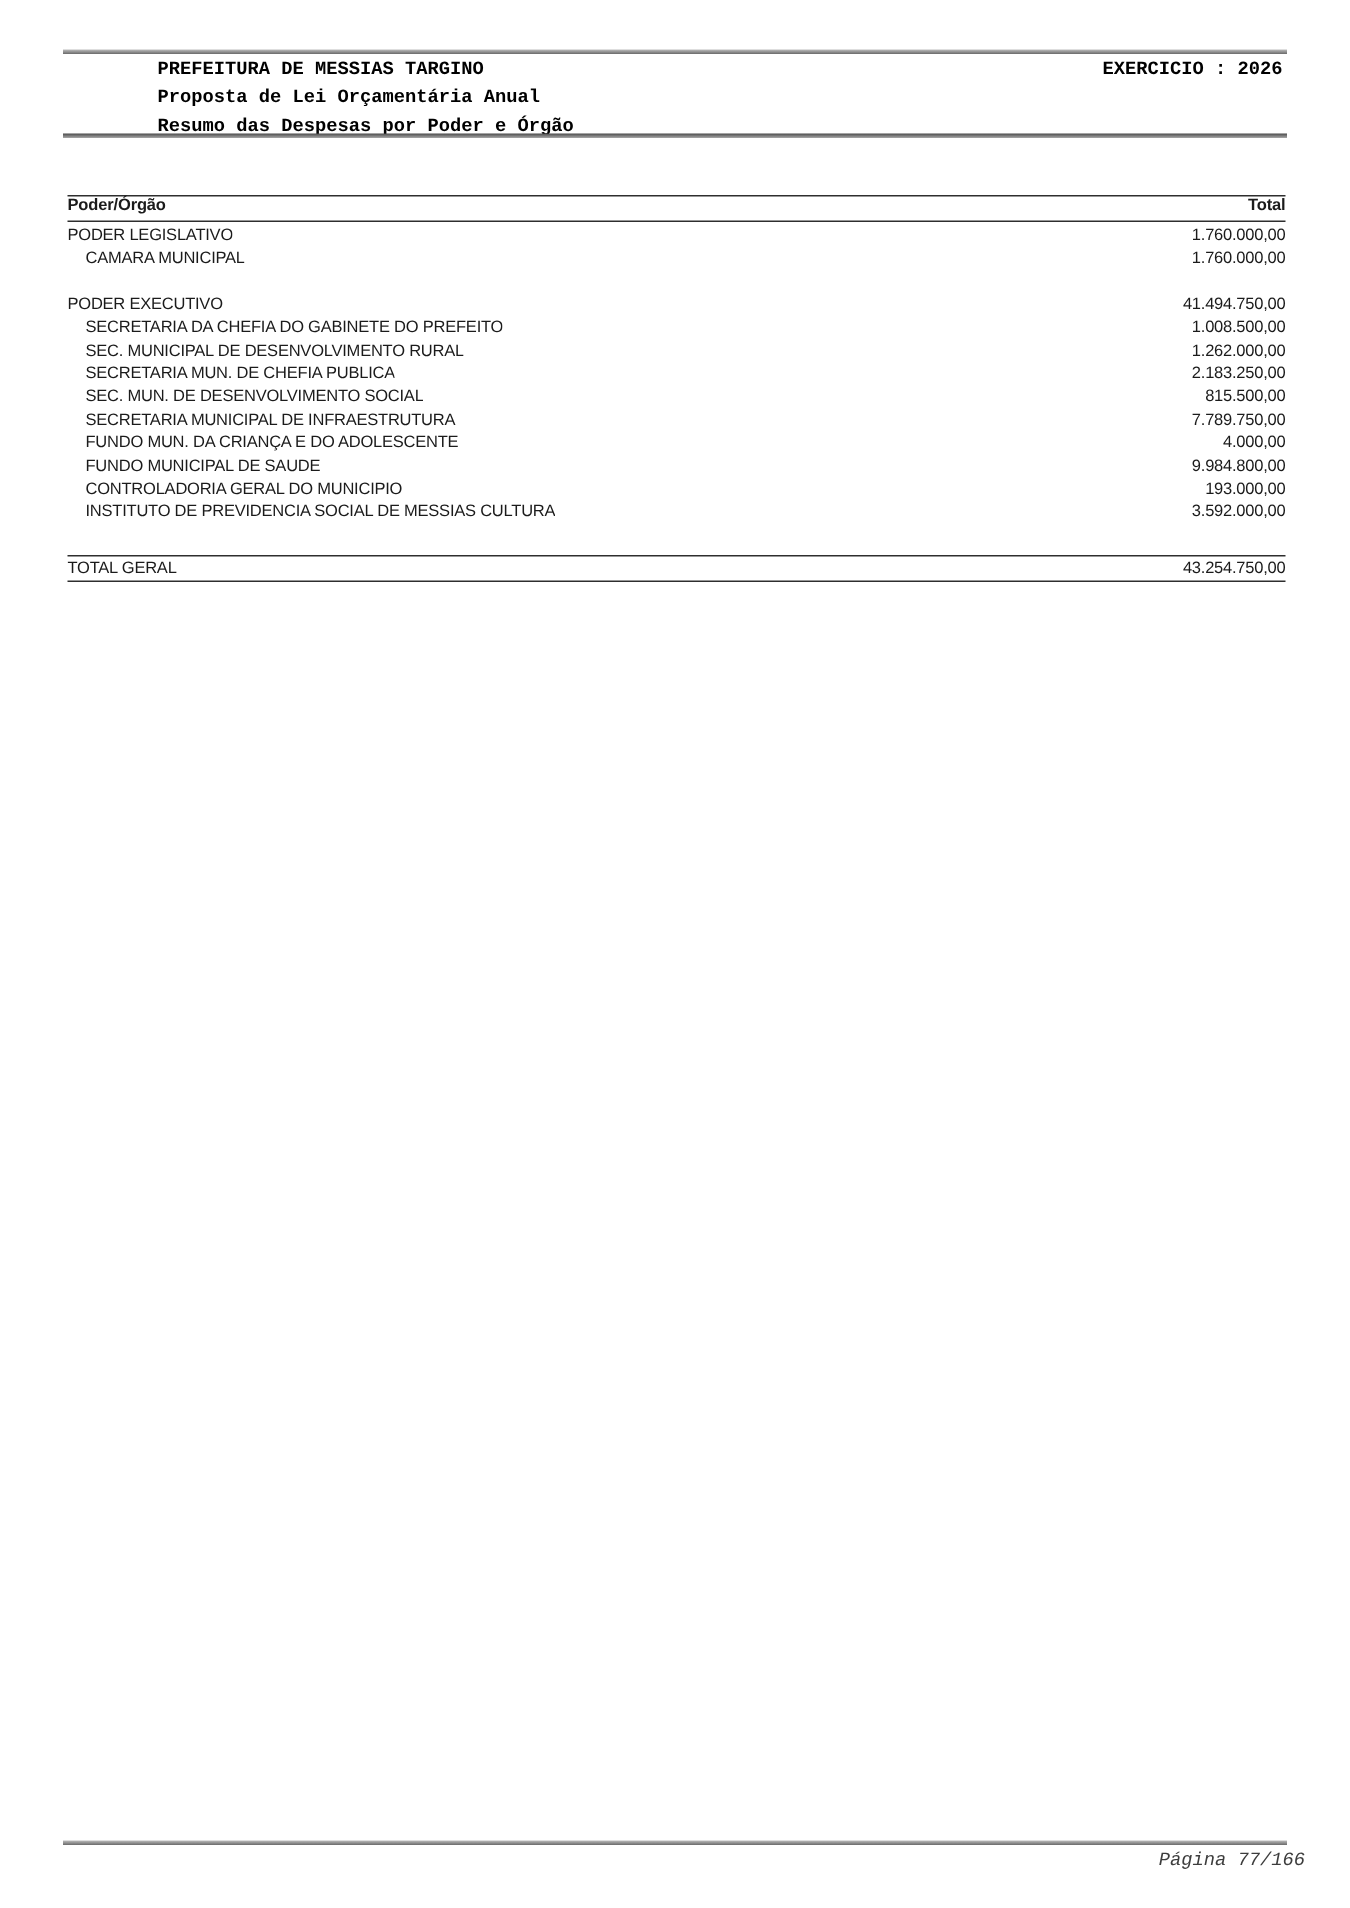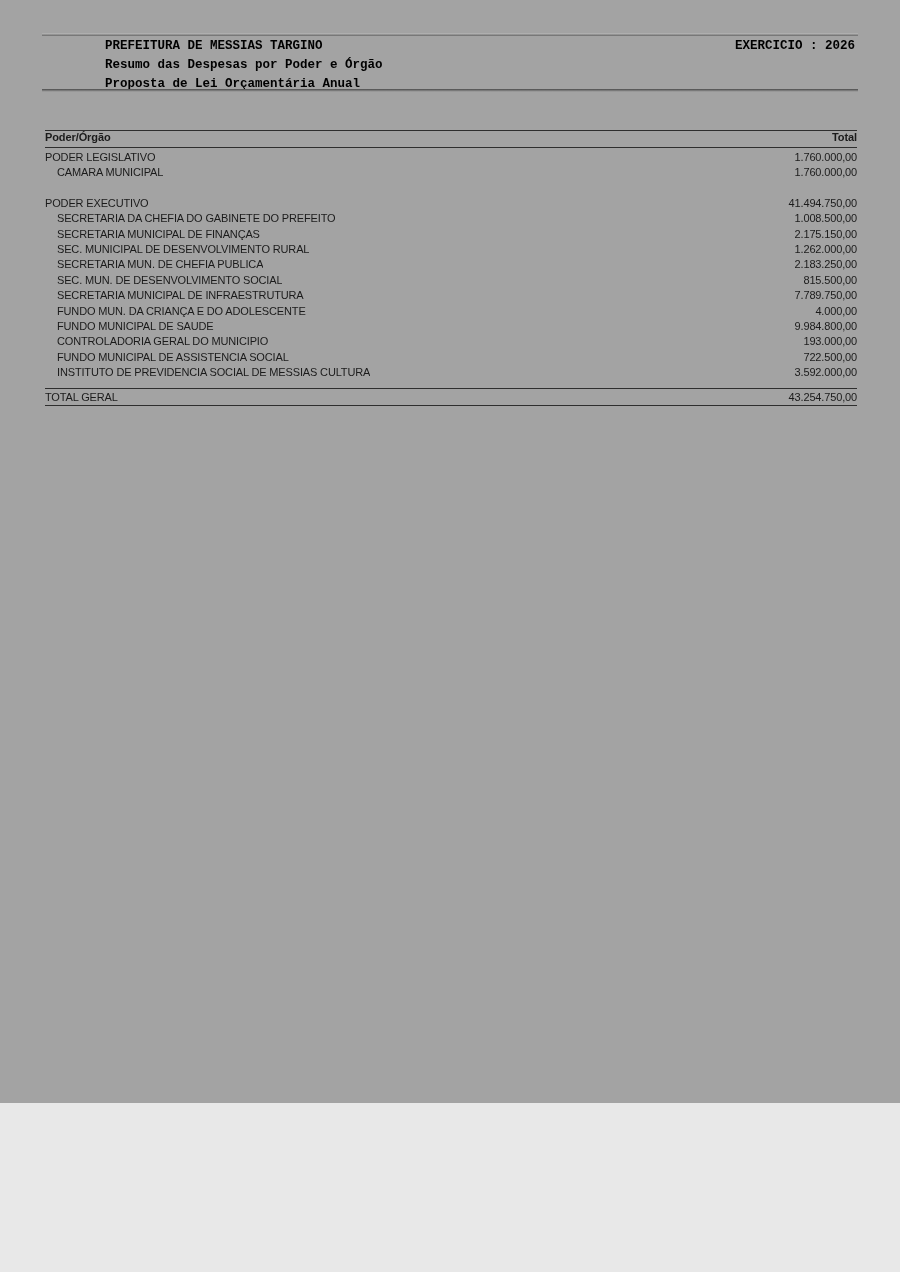--- a/index.html
+++ b/index.html
@@ -1,20 +1,20 @@
 <!DOCTYPE html>
 <html><head>
 <meta charset="utf-8">
 <style>
   html, body { margin: 0; padding: 0; background: #e8e8e8; }
   .page {
     position: relative;
     width: 900px;
-    height: 1103px;
-    background: #a3a3a3;
+    height: 1272px;
+    background: #ffffff;
     font-family: "Liberation Sans", sans-serif;
     color: #1b1b1b;
     overflow: hidden;
   }
 
   
   .rule-soft {
     position: absolute;
     left: 42px;
     right: 42px;
@@ -74,21 +74,21 @@
   .trow .cell-name { overflow: hidden; }
   .trow.indent .cell-name { padding-left: 12px; }
   .trow .cell-total { text-align: right; }
   .trow.blank { visibility: hidden; }
 
   .total-row {
     display: flex;
     justify-content: space-between;
     align-items: center;
     height: 16px;
-    margin-top: 8px;
+    margin-top: 21px;
     border-top: 1.5px solid #2e2e2e;
     border-bottom: 1.5px solid #2e2e2e;
     font-size: 11px;
     letter-spacing: -0.15px;
   }
 
   
   .page-number {
     position: absolute;
     right: 30px;
@@ -105,22 +105,22 @@
 
 <div class="page">
 
   <div class="rule-soft top"></div>
 
   <div class="doc-header">
     <div class="line1">
       <span>PREFEITURA DE MESSIAS TARGINO</span>
       <span>EXERCICIO : 2026</span>
     </div>
+    <div class="subline">Proposta de Lei Orçamentária Anual</div>
     <div class="subline">Resumo das Despesas por Poder e Órgão</div>
-    <div class="subline">Proposta de Lei Orçamentária Anual</div>
   </div>
 
   <div class="rule-soft header-bottom"></div>
 
   <div class="summary-table">
     <div class="thead">
       <span>Poder/Órgão</span>
       <span>Total</span>
     </div>
     <div class="tbody">
@@ -139,24 +139,20 @@
         </div>
         <div class="trow">
           <span class="cell-name">PODER EXECUTIVO</span>
           <span class="cell-total">41.494.750,00</span>
         </div>
         <div class="trow indent">
           <span class="cell-name">SECRETARIA DA CHEFIA DO GABINETE DO PREFEITO</span>
           <span class="cell-total">1.008.500,00</span>
         </div>
         <div class="trow indent">
-          <span class="cell-name">SECRETARIA MUNICIPAL DE FINANÇAS</span>
-          <span class="cell-total">2.175.150,00</span>
-        </div>
-        <div class="trow indent">
           <span class="cell-name">SEC. MUNICIPAL DE DESENVOLVIMENTO RURAL</span>
           <span class="cell-total">1.262.000,00</span>
         </div>
         <div class="trow indent">
           <span class="cell-name">SECRETARIA MUN. DE CHEFIA PUBLICA</span>
           <span class="cell-total">2.183.250,00</span>
         </div>
         <div class="trow indent">
           <span class="cell-name">SEC. MUN. DE DESENVOLVIMENTO SOCIAL</span>
           <span class="cell-total">815.500,00</span>
@@ -171,24 +167,20 @@
         </div>
         <div class="trow indent">
           <span class="cell-name">FUNDO MUNICIPAL DE SAUDE</span>
           <span class="cell-total">9.984.800,00</span>
         </div>
         <div class="trow indent">
           <span class="cell-name">CONTROLADORIA GERAL DO MUNICIPIO</span>
           <span class="cell-total">193.000,00</span>
         </div>
         <div class="trow indent">
-          <span class="cell-name">FUNDO MUNICIPAL DE ASSISTENCIA SOCIAL</span>
-          <span class="cell-total">722.500,00</span>
-        </div>
-        <div class="trow indent">
           <span class="cell-name">INSTITUTO DE PREVIDENCIA SOCIAL DE MESSIAS CULTURA</span>
           <span class="cell-total">3.592.000,00</span>
         </div>
       </div>
     <div class="total-row">
       <span>TOTAL GERAL</span>
       <span>43.254.750,00</span>
     </div>
   </div>
 

